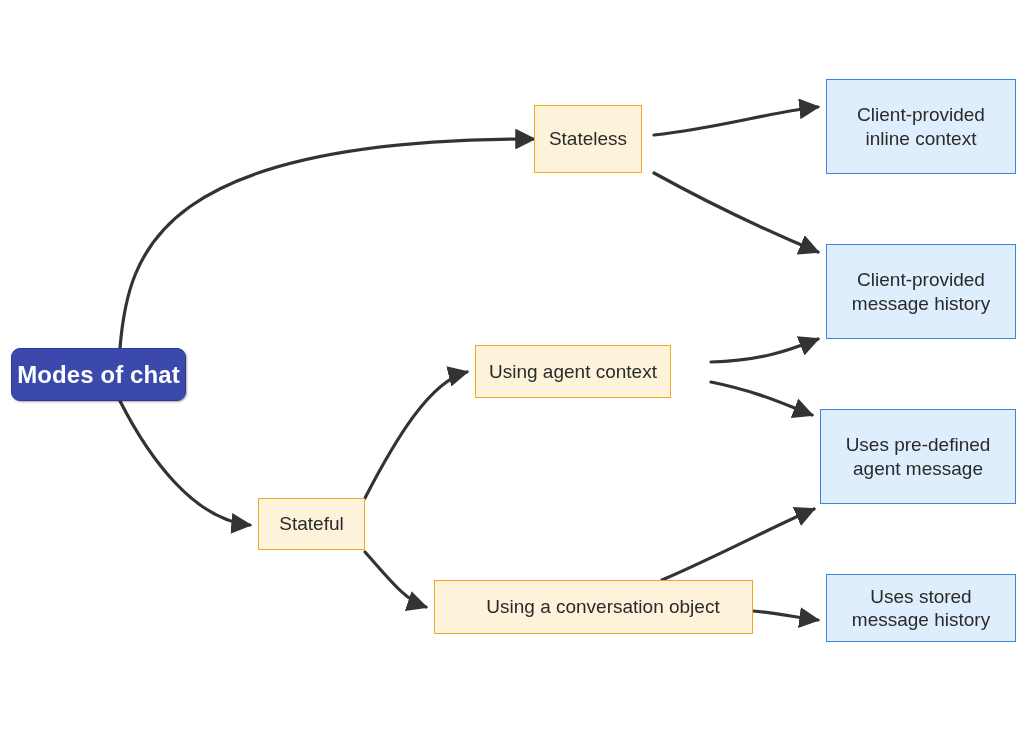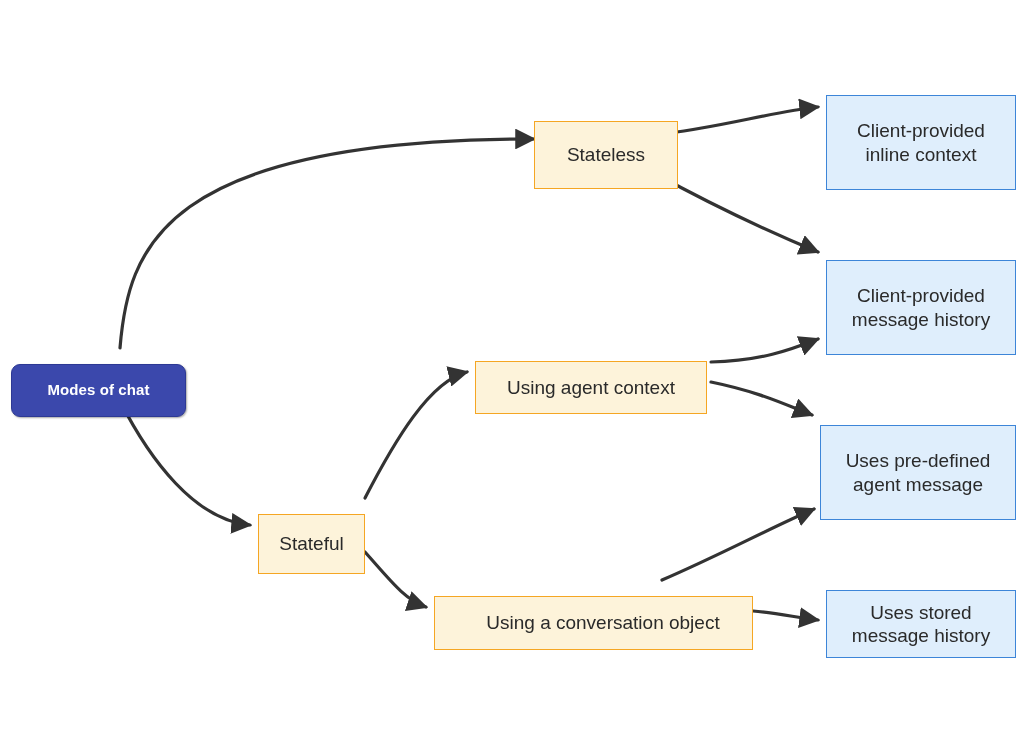--- a/index.html
+++ b/index.html
@@ -28,29 +28,28 @@
   .node {
     position: absolute;
     box-sizing: border-box;
     display: flex;
     align-items: center;
     justify-content: center;
     text-align: center;
     line-height: 1.22;
     white-space: pre-line;
     z-index: 2;
-    margin-top: 16px;
   }
   .node-root {
     background: #3b48ac;
     border: 1px solid #2d3994;
     border-radius: 9px;
     color: #ffffff;
     font-weight: bold;
-    font-size: 15px;
+    font-size: 24px;
     letter-spacing: 0.1px;
     box-shadow: 1px 1px 2px rgba(0,0,0,0.35);
   }
   .node-branch {
     background: #fdf3da;
     border: 1.6px solid #f5a623;
     color: #2a2a2a;
     font-size: 19px;
   }
   .node-leaf {
@@ -80,23 +79,23 @@
         <path d="M 365,552 C 390,580 405,600 426,607" fill="none" stroke="#333333" stroke-width="3.2" stroke-linecap="round" marker-end="url(#arrow)"></path>
         <path d="M 711,362 C 760,361 790,350 818,339" fill="none" stroke="#333333" stroke-width="3.2" stroke-linecap="round" marker-end="url(#arrow)"></path>
         <path d="M 711,382 C 760,392 786,405 812,415" fill="none" stroke="#333333" stroke-width="3.2" stroke-linecap="round" marker-end="url(#arrow)"></path>
         <path d="M 662,580 C 720,555 770,528 814,509" fill="none" stroke="#333333" stroke-width="3.2" stroke-linecap="round" marker-end="url(#arrow)"></path>
         <path d="M 753,611 C 775,613 795,617 818,620" fill="none" stroke="#333333" stroke-width="3.2" stroke-linecap="round" marker-end="url(#arrow)"></path>
       </g>
   </svg>
 
   <div id="node-layer">
       <div class="node node-root" style="left: 11px; top: 348px; width: 175px; height: 53px;"><span>Modes of chat</span></div>
-      <div class="node node-branch" style="left: 534px; top: 105px; width: 144px; height: 68px;"><span>Stateless</span></div>
-      <div class="node node-branch" style="left: 258px; top: 498px; width: 107px; height: 60px;"><span>Stateful</span></div>
-      <div class="node node-branch" style="left: 475px; top: 345px; width: 232px; height: 53px;"><span>Using agent context</span></div>
+      <div class="node node-branch" style="left: 534px; top: 105px; width: 108px; height: 68px;"><span>Stateless</span></div>
+      <div class="node node-branch" style="left: 258px; top: 498px; width: 107px; height: 52px;"><span>Stateful</span></div>
+      <div class="node node-branch" style="left: 475px; top: 345px; width: 196px; height: 53px;"><span>Using agent context</span></div>
       <div class="node node-branch" style="left: 434px; top: 580px; width: 319px; height: 54px; padding-left: 19px;"><span>Using a conversation object</span></div>
       <div class="node node-leaf" style="left: 826px; top: 79px; width: 190px; height: 95px;"><span>Client-provided
 inline context</span></div>
       <div class="node node-leaf" style="left: 826px; top: 244px; width: 190px; height: 95px;"><span>Client-provided
 message history</span></div>
       <div class="node node-leaf" style="left: 820px; top: 409px; width: 196px; height: 95px;"><span>Uses pre-defined
 agent message</span></div>
       <div class="node node-leaf" style="left: 826px; top: 574px; width: 190px; height: 68px;"><span>Uses stored
 message history</span></div>
     </div>

